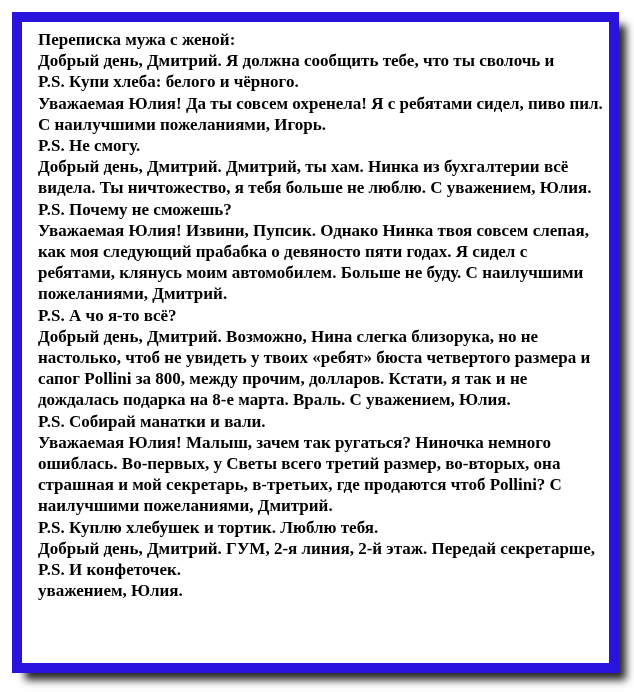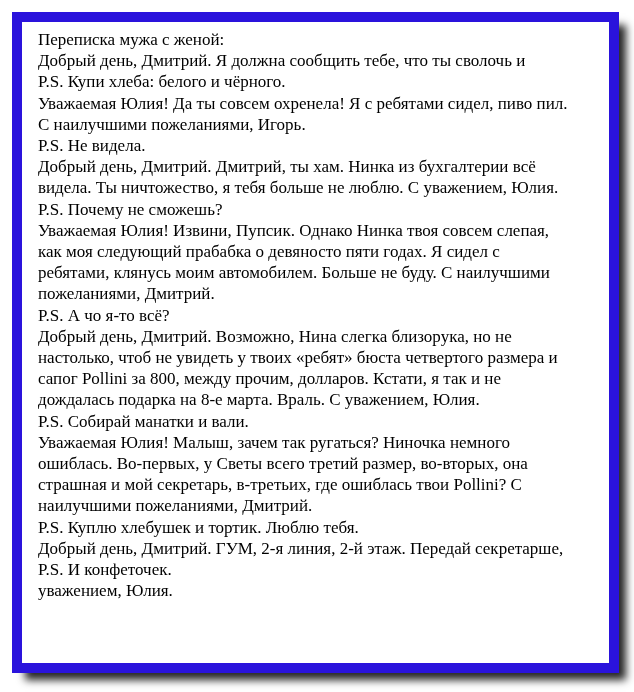--- a/index.html
+++ b/index.html
@@ -17,20 +17,21 @@
   .frame {
     position: absolute;
     left: 12px;
     top: 12px;
     width: 607px;
     height: 661px;
     box-sizing: border-box;
     border: 10px solid var(--frame-blue, #2a13dc);
     background: var(--page-bg, #ffffff);
     box-shadow: 10px 10px 8px -3px rgba(0, 0, 0, 0.85);
+    font-weight: bold;
   }
   .letter {
     padding: 7px 14px 0 16px;
     color: var(--text-color, #000000);
     font-size: 17px;
     line-height: 21.2px;
   }
   .text-line {
     white-space: nowrap;
   }
@@ -38,36 +39,36 @@
 </head>
 <body>
 
 <div class="frame">
   <div class="letter">
       <div class="text-line">Переписка мужа с женой:</div>
       <div class="text-line">Добрый день, Дмитрий. Я должна сообщить тебе, что ты сволочь и</div>
       <div class="text-line">P.S. Купи хлеба: белого и чёрного.</div>
       <div class="text-line">Уважаемая Юлия! Да ты совсем охренела! Я с ребятами сидел, пиво пил.</div>
       <div class="text-line">С наилучшими пожеланиями, Игорь.</div>
-      <div class="text-line">P.S. Не видела.</div>
+      <div class="text-line">P.S. Не смогу.</div>
       <div class="text-line">Добрый день, Дмитрий. Дмитрий, ты хам. Нинка из бухгалтерии всё</div>
       <div class="text-line">видела. Ты ничтожество, я тебя больше не люблю. С уважением, Юлия.</div>
       <div class="text-line">P.S. Почему не сможешь?</div>
       <div class="text-line">Уважаемая Юлия! Извини, Пупсик. Однако Нинка твоя совсем слепая,</div>
       <div class="text-line">как моя следующий прабабка о девяносто пяти годах. Я сидел с</div>
       <div class="text-line">ребятами, клянусь моим автомобилем. Больше не буду. С наилучшими</div>
       <div class="text-line">пожеланиями, Дмитрий.</div>
       <div class="text-line">P.S. А чо я-то всё?</div>
       <div class="text-line">Добрый день, Дмитрий. Возможно, Нина слегка близорука, но не</div>
       <div class="text-line">настолько, чтоб не увидеть у твоих «ребят» бюста четвертого размера и</div>
       <div class="text-line">сапог Pollini за 800, между прочим, долларов. Кстати, я так и не</div>
       <div class="text-line">дождалась подарка на 8-е марта. Враль. С уважением, Юлия.</div>
       <div class="text-line">P.S. Собирай манатки и вали.</div>
       <div class="text-line">Уважаемая Юлия! Малыш, зачем так ругаться? Ниночка немного</div>
       <div class="text-line">ошиблась. Во-первых, у Светы всего третий размер, во-вторых, она</div>
-      <div class="text-line">страшная и мой секретарь, в-третьих, где ошиблась твои Pollini? С</div>
+      <div class="text-line">страшная и мой секретарь, в-третьих, где продаются чтоб Pollini? С</div>
       <div class="text-line">наилучшими пожеланиями, Дмитрий.</div>
       <div class="text-line">P.S. Куплю хлебушек и тортик. Люблю тебя.</div>
       <div class="text-line">Добрый день, Дмитрий. ГУМ, 2-я линия, 2-й этаж. Передай секретарше,</div>
       <div class="text-line">P.S. И конфеточек.</div>
       <div class="text-line">уважением, Юлия.</div>
     </div>
 </div>
 
 </body></html>

